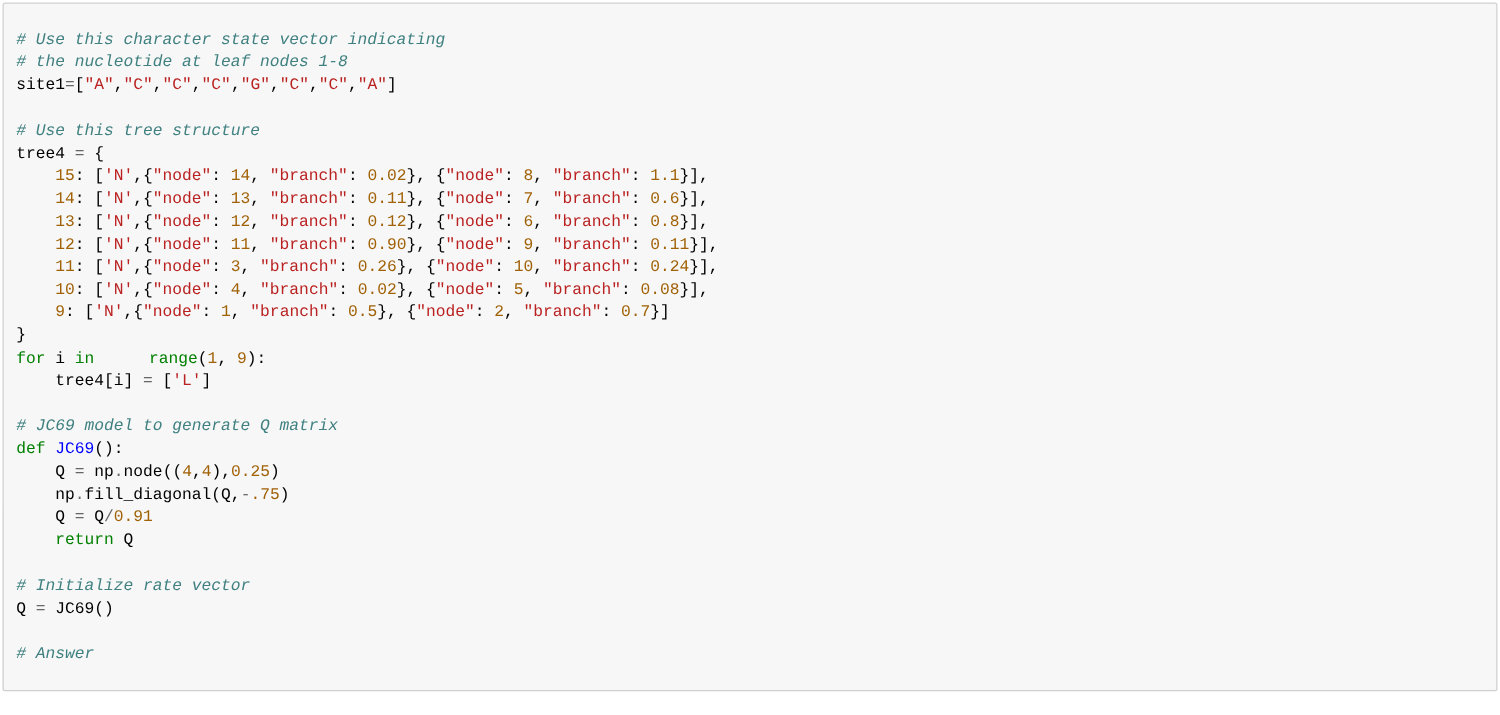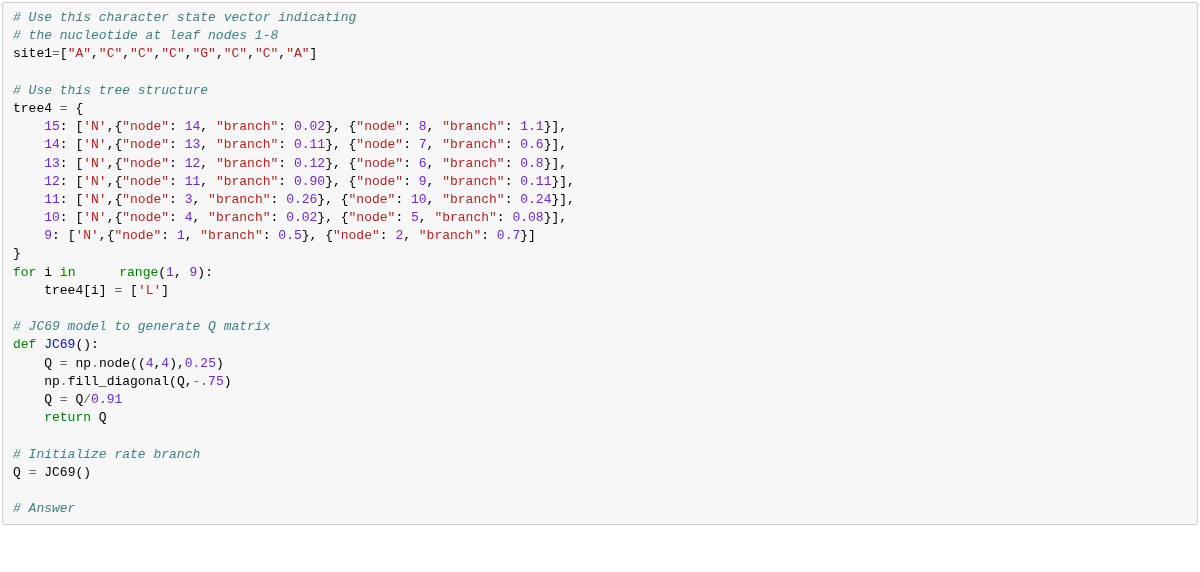--- a/index.html
+++ b/index.html
@@ -6,30 +6,30 @@
     margin: 0;
     padding: 0;
     background: #ffffff;
     font-family: "Consolas", "Monaco", "Courier New", monospace;
     font-size: 13px;
     line-height: 1.4;
   }
   .code-block {
     border: 1px solid #cfcfcf;
     border-radius: 2px;
-    padding: 6px 10px;
+    padding: 20px 10px;
     margin: 2px;
     background: #f7f7f7;
     white-space: pre;
     overflow-x: auto;
   }
   .c-comment { color: #408080; font-style: italic; }
   .c-keyword { color: #008000; font-weight: normal; }
   .c-string  { color: #ba2121; }
-  .c-number  { color: #6d28d9; margin-top: 30px; }
+  .c-number  { color: #a16207; margin-top: 30px; }
   .c-builtin { color: #008000; margin-left: 36px; }
   .c-func    { color: #0000ff; }
   .c-op      { color: #666666; }
   .c-name    { color: #000000; }
 </style>
 </head>
 <body>
 
 <div class="code-block"><span class="c-comment"># Use this character state vector indicating</span>
 <span class="c-comment"># the nucleotide at leaf nodes 1-8</span>
@@ -48,16 +48,16 @@
 <span class="c-keyword">for</span> <span class="c-name">i</span> <span class="c-keyword">in</span> <span class="c-builtin">range</span>(<span class="c-number">1</span>, <span class="c-number">9</span>):
     <span class="c-name">tree4</span>[<span class="c-name">i</span>] <span class="c-op">=</span> [<span class="c-string">'L'</span>]
 
 <span class="c-comment"># JC69 model to generate Q matrix</span>
 <span class="c-keyword">def</span> <span class="c-func">JC69</span>():
     <span class="c-name">Q</span> <span class="c-op">=</span> <span class="c-name">np</span><span class="c-op">.</span><span class="c-name">node</span>((<span class="c-number">4</span>,<span class="c-number">4</span>),<span class="c-number">0.25</span>)
     <span class="c-name">np</span><span class="c-op">.</span><span class="c-name">fill_diagonal</span>(<span class="c-name">Q</span>,<span class="c-op">-</span><span class="c-number">.75</span>)
     <span class="c-name">Q</span> <span class="c-op">=</span> <span class="c-name">Q</span><span class="c-op">/</span><span class="c-number">0.91</span>
     <span class="c-keyword">return</span> <span class="c-name">Q</span>
 
-<span class="c-comment"># Initialize rate branch</span>
+<span class="c-comment"># Initialize rate vector</span>
 <span class="c-name">Q</span> <span class="c-op">=</span> <span class="c-name">JC69</span>()
 
 <span class="c-comment"># Answer</span></div>
 
 </body></html>

